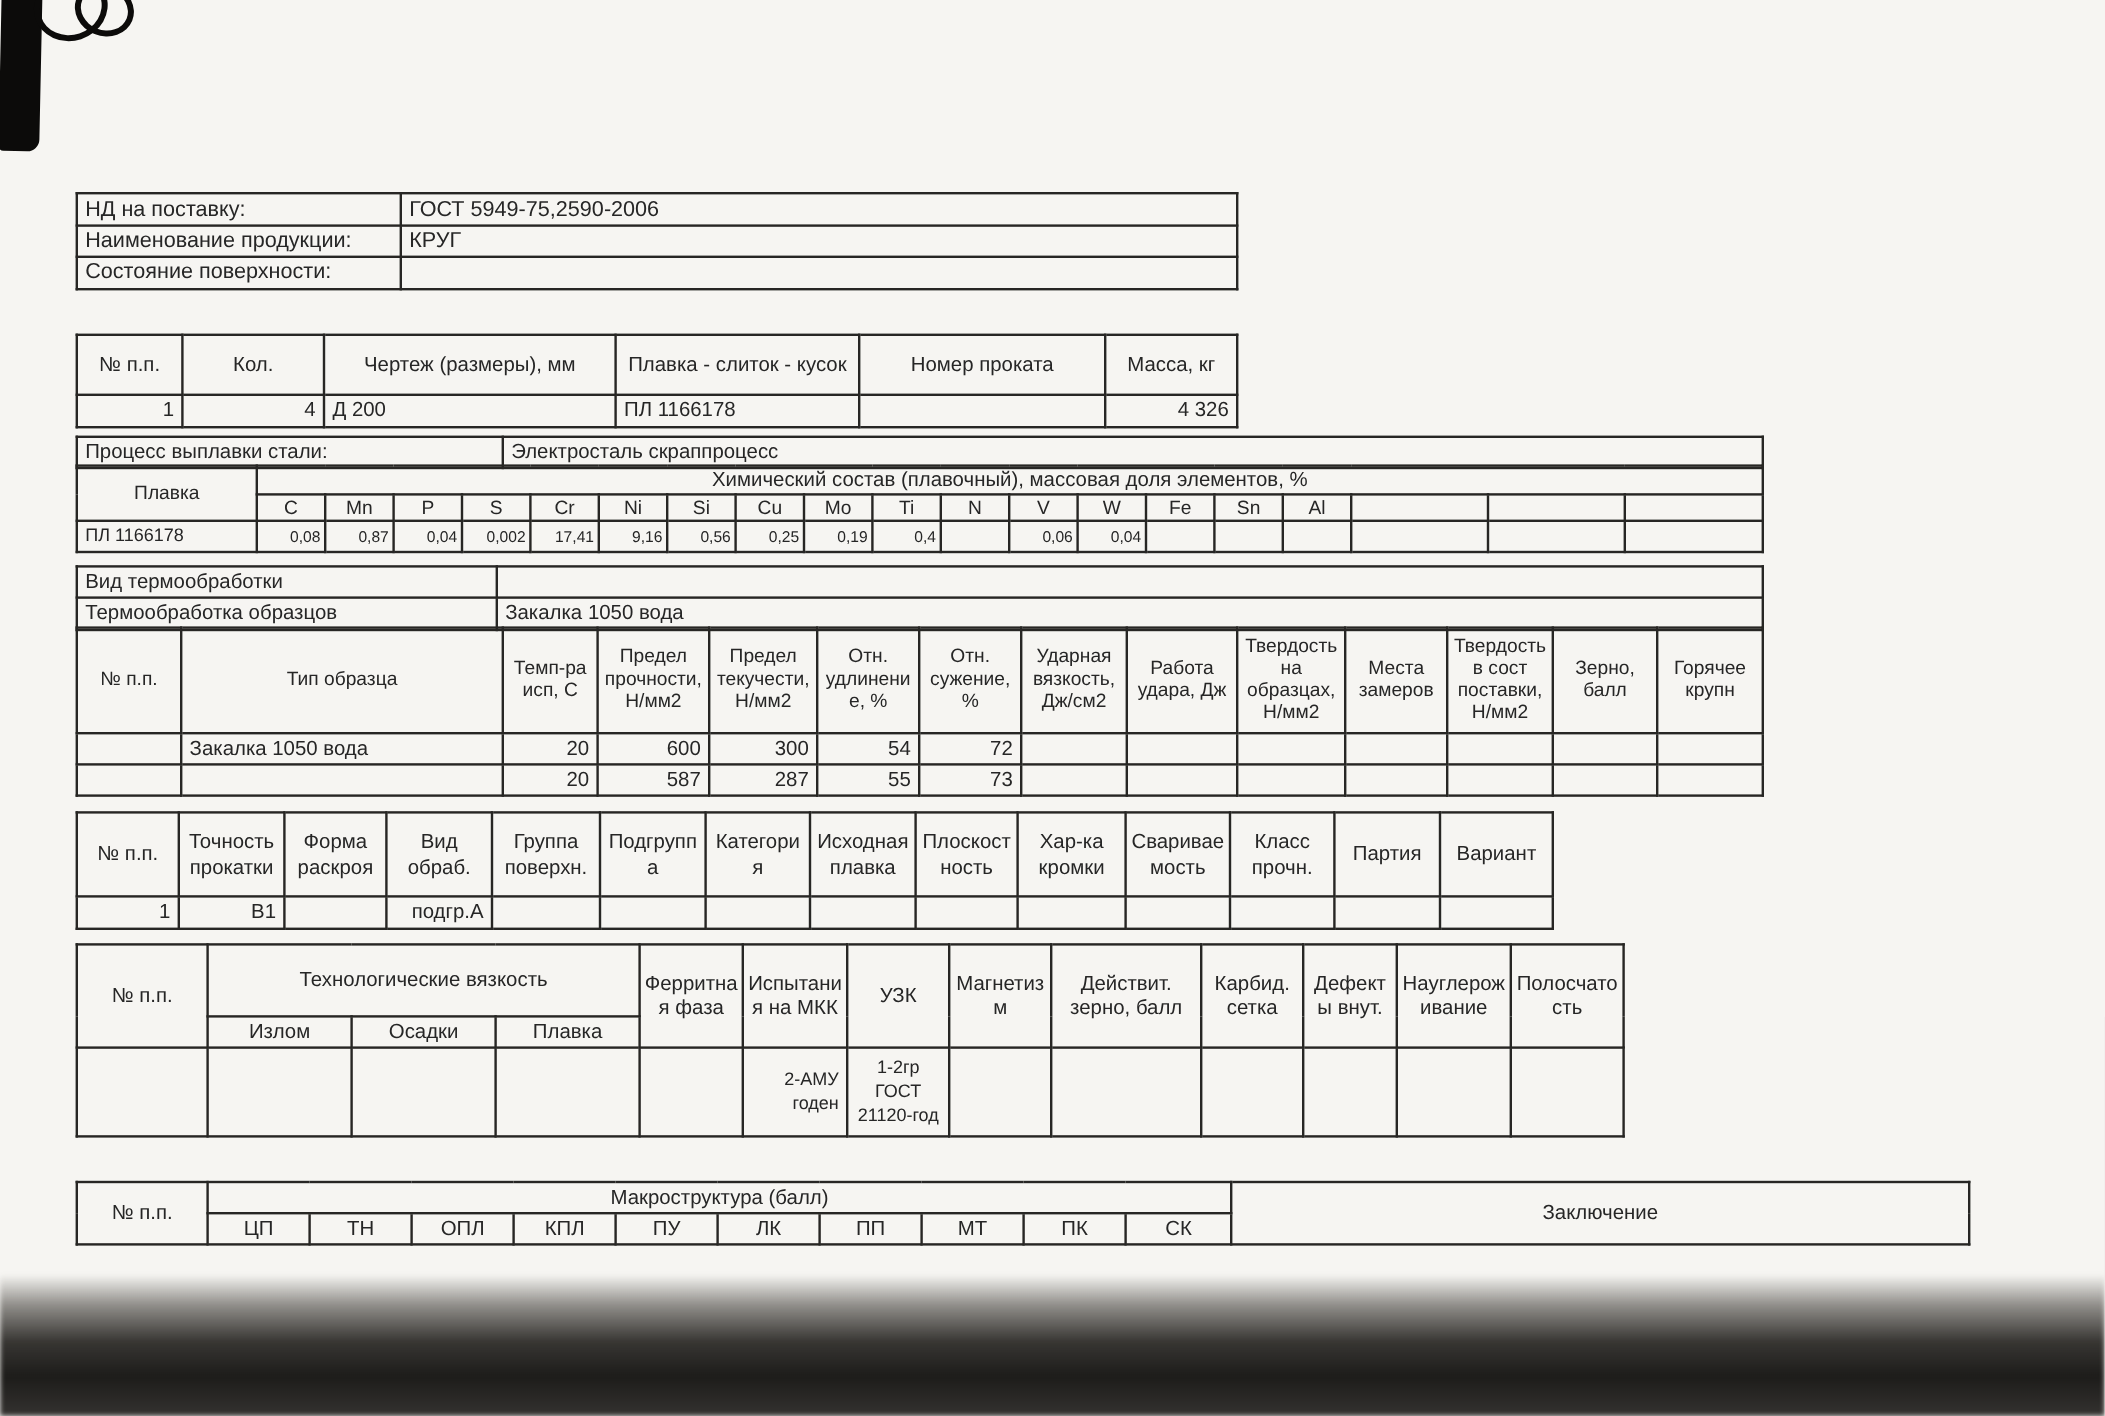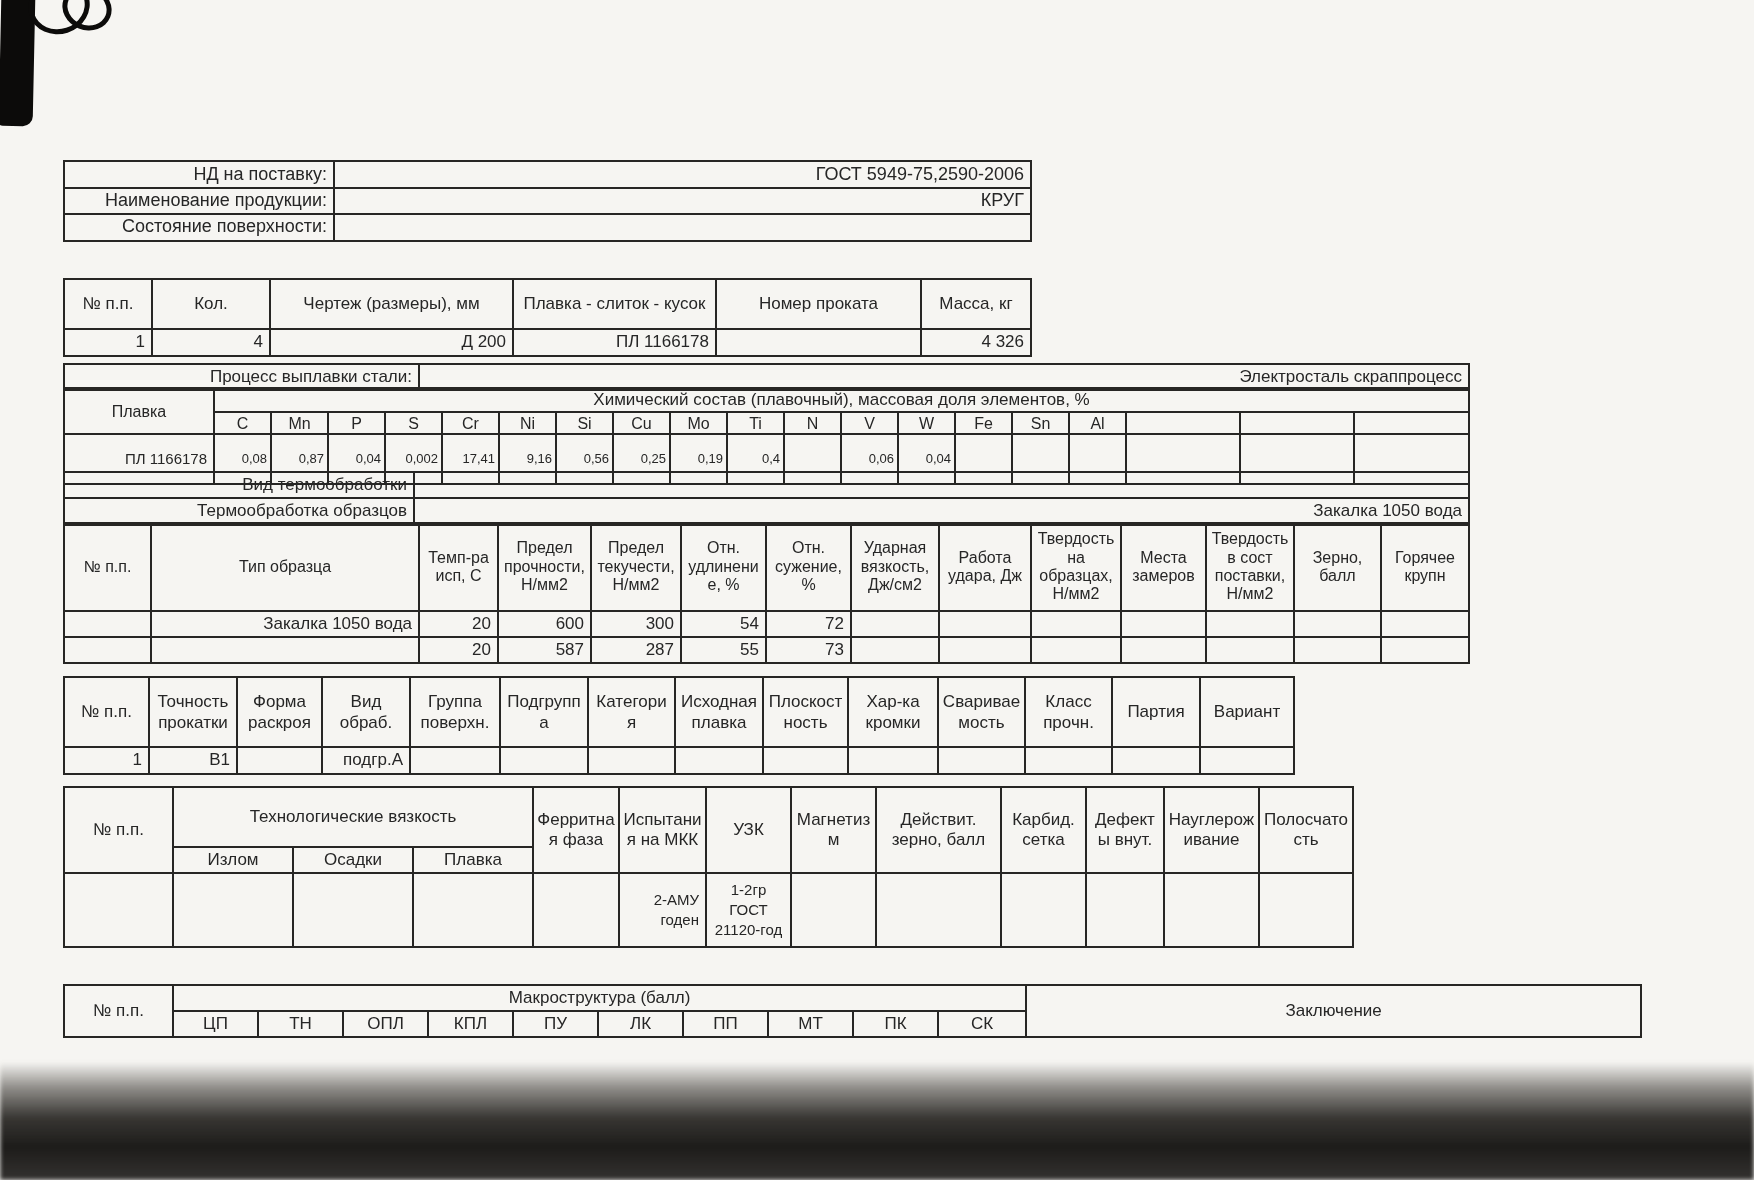--- a/index.html
+++ b/index.html
@@ -3,30 +3,30 @@
 <meta charset="utf-8">
 <style>
   html,body{margin:0;padding:0;}
   body{background:#e8e6e2;font-family:"Liberation Sans","DejaVu Sans",sans-serif;}
   .page{position:relative;width:1754px;height:1180px;background:#f6f5f2;overflow:hidden;color:#262626;}
   .title{position:absolute;left:63px;top:58px;width:1467px;text-align:center;font-size:21px;color:#2b2b2b;}
   .subtitle{position:absolute;left:63px;top:110px;width:1467px;text-align:center;font-size:21px;color:#2b2b2b;}
   table{position:absolute;border-collapse:collapse;table-layout:fixed;color:#262626;}
   td,th{border:2px solid #272624;padding:1px 6px;font-weight:normal;vertical-align:middle;overflow:hidden;line-height:1.2;overflow-wrap:break-word;}
   th{text-align:center;}
-  .L{text-align:right;}
+  .L{text-align:left;}
   .R{text-align:right;}
   .C{text-align:center;}
   .t-info{left:63px;top:160px;width:967px;font-size:18px;}
   .t-product{left:63px;top:278px;width:967px;font-size:17px;}
   .t-chem-pre{left:63px;top:363px;width:1405px;font-size:17px;}
   .t-chem{left:63px;top:387px;width:1405px;}
   .t-chem .sec-title{font-size:17px;margin-top:20px;}
   .t-chem .el{font-size:16px;padding:0 2px;}
-  .t-chem .val{font-size:13px;padding:16px 3px;}
+  .t-chem .val{font-size:13px;padding:4px 3px;}
   .t-chem .melt{font-size:15px;}
   .t-heat-pre{left:63px;top:471px;width:1405px;font-size:17px;}
   .t-heat{left:63px;top:522px;width:1405px;font-size:17px;}
   .t-heat th{font-size:16px;line-height:1.15;padding:1px 3px;}
   .t-roll{left:63px;top:676px;width:1230px;font-size:17px;}
   .t-roll th{line-height:1.25;padding:1px 3px;}
   .t-tech{left:63px;top:786px;width:1289px;font-size:17px;}
   .t-tech th{line-height:1.2;padding:1px 3px;}
   .t-tech .res{font-size:15px;line-height:1.35;}
   .t-macro{left:63px;top:984px;width:1577px;font-size:17px;}

